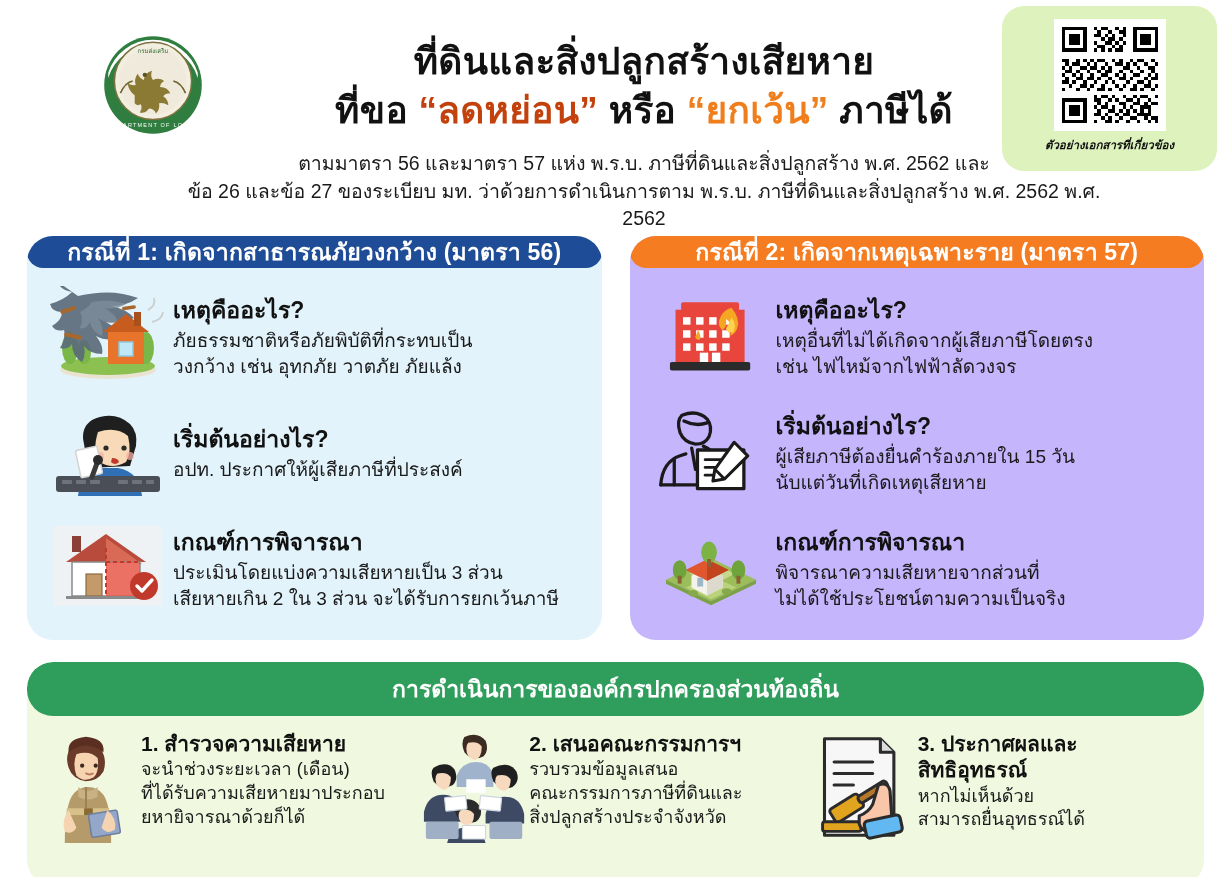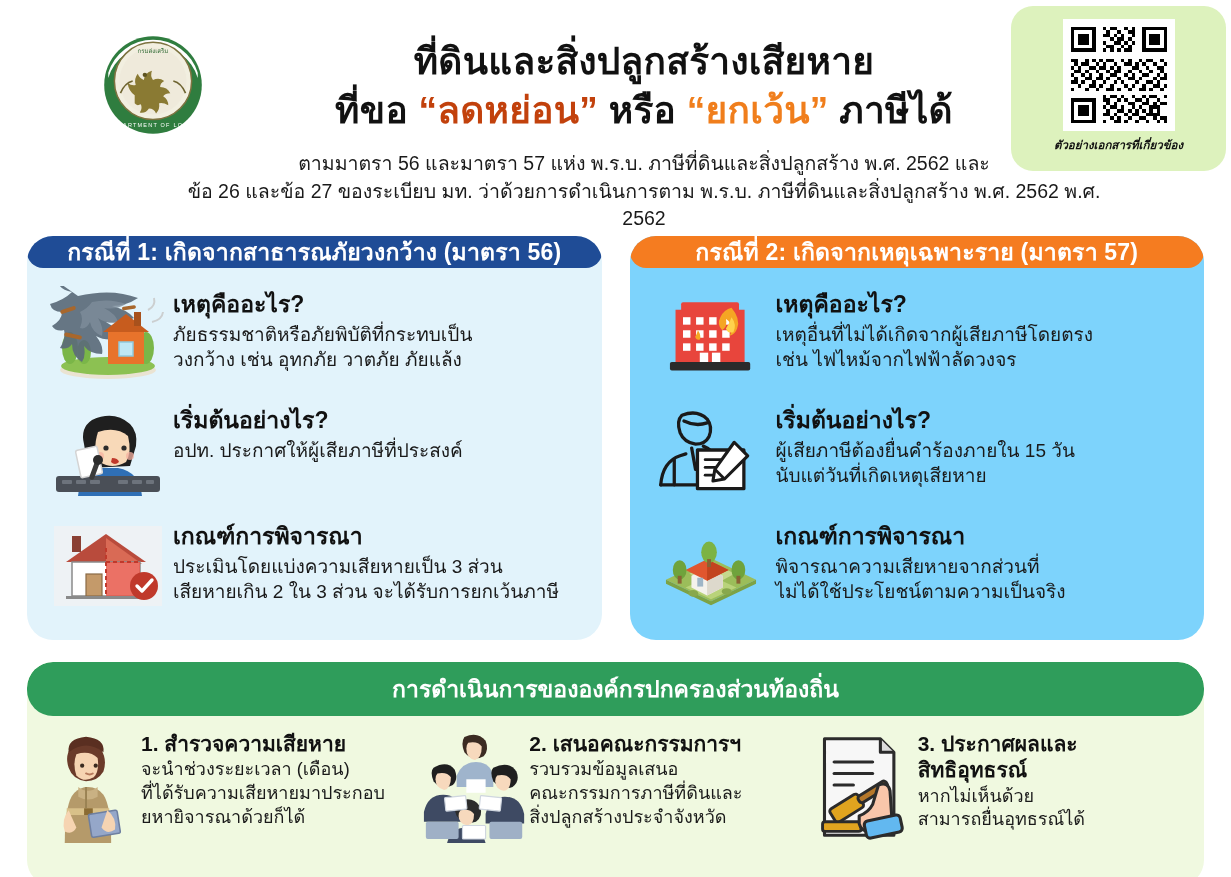--- a/index.html
+++ b/index.html
@@ -35,52 +35,52 @@
   }
   .hl-blue { color:#c2410c; }
   .hl-orange { color:#f07e1c; }
 
   .subtitle {
     position:absolute; left:120px; top:150px; width:960px;
     text-align:center; font-size:19.5px; line-height:1.42; color:#1a1a1a;
   }
 
   .qr-card {
-    position:absolute; right:5px; top:6px;
+    position:absolute; right:14px; top:6px;
     width:215px; height:165px;
     background:#ddf2bd; border-radius:22px;
     display:flex; flex-direction:column; align-items:center;
     justify-content:flex-start; padding-top:13px;
   }
   .qr-img { width:112px; height:112px; background:#fff; padding:4px; display:block; }
   .qr-caption { font-size:11.5px; font-style:italic; font-weight:bold; margin-top:5px; color:#111; }
 
   
   .cases {
     position:absolute; left:27px; top:236px;
     width:1177px; height:404px;
     display:flex; gap:28px;
   }
   .case-card {
     flex:1; border-radius:26px; position:relative; overflow:hidden;
   }
   .case-card.blue { background:#e2f3fb; }
-  .case-card.cream { background:#7dd3fc; }
+  .case-card.cream { background:#c4b5fd; }
 
   .case-header {
     height:32px; border-radius:26px;
     display:flex; align-items:center; justify-content:center;
     font-size:23px; font-weight:bold; color:#ffffff; letter-spacing:.2px;
   }
   .case-header.blue { background:#1f4c96; }
   .case-header.cream { background:#f57c20; }
 
   .case-body { padding:14px 22px 0 16px; }
 
-  .case-row { display:flex; align-items:flex-start; margin-bottom:12px; }
+  .case-row { display:flex; align-items:center; margin-bottom:12px; }
   .case-row .art {
     width:130px; min-width:130px; height:104px;
     display:flex; align-items:center; justify-content:center;
   }
   .case-row .txt { padding-top:9px; }
   .row-title { font-size:23px; font-weight:bold; line-height:1.2; color:#111; margin-bottom:3px; }
   .row-desc  { font-size:19px; line-height:1.36; color:#1a1a1a; }
 
   
   .process {

